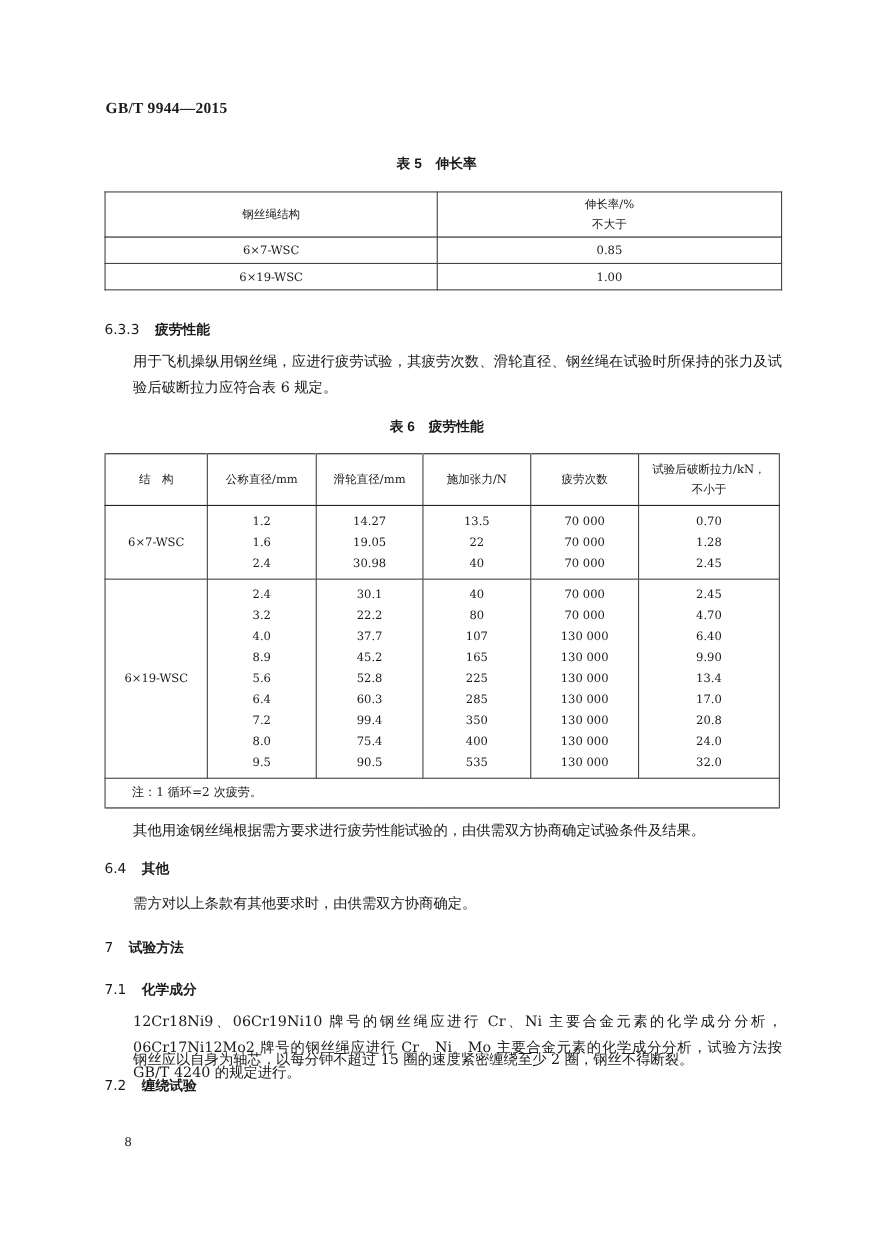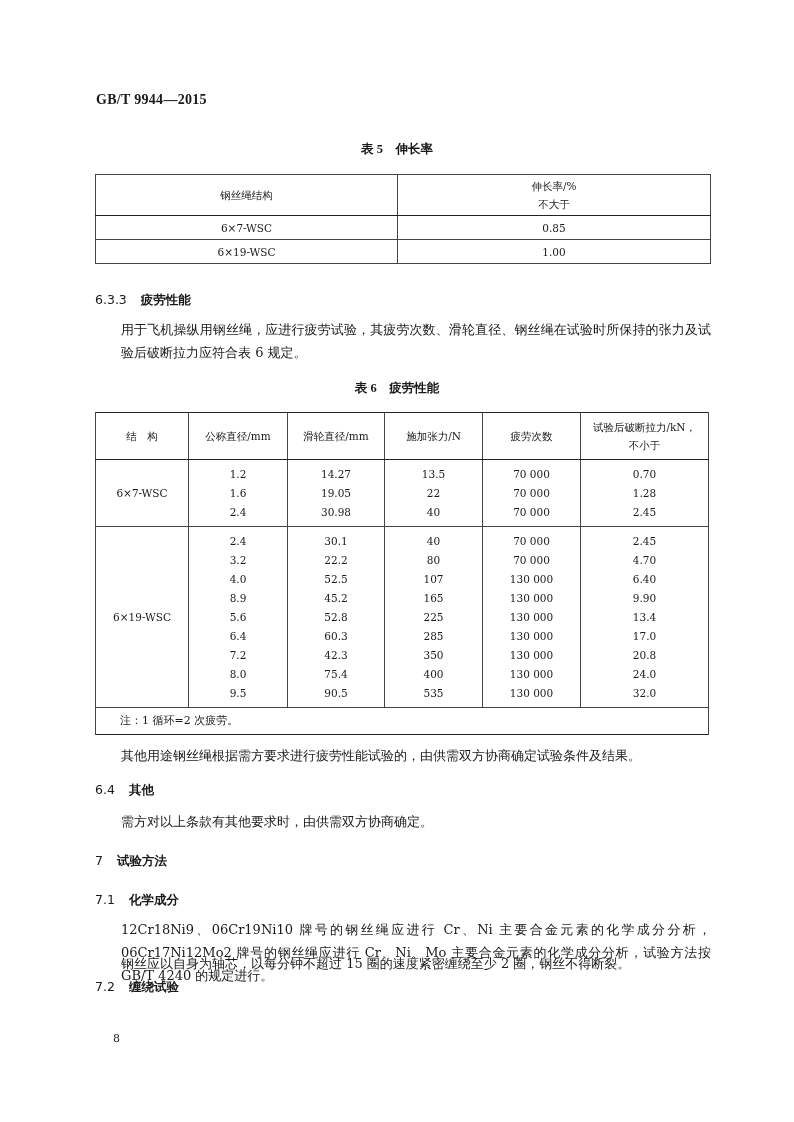--- a/index.html
+++ b/index.html
@@ -1,20 +1,20 @@
 <!DOCTYPE html>
 <html><head>
 <meta charset="utf-8">
 <style>
   html, body { margin: 0; padding: 0; background: #ffffff; }
   body { width: 794px; height: 1122px; position: relative; overflow: hidden;
          font-family: "DejaVu Serif", "Liberation Serif", serif; color: #1a1a1a; }
   .abs { position: absolute; }
   .header-code { left: 96px; top: 92px; font-family: "Liberation Serif", serif; font-weight: bold; font-size: 14px; letter-spacing: 0.3px; }
-  .table-caption { width: 794px; left: 0; text-align: center; font-family: Liberation Serif, serif; font-weight: bold; font-size: 12.5px; }
+  .table-caption { width: 794px; left: 0; text-align: center; font-family: Liberation Sans, sans-serif; font-weight: bold; font-size: 12.5px; }
   .section-head { left: 95px; font-family: "DejaVu Sans", sans-serif; font-weight: bold; font-size: 12.5px; }
   .section-head .num { display: inline-block; margin-right: 14px; font-weight: normal; }
   .para { left: 95px; width: 616px; font-size: 13px; line-height: 23px; text-align: justify; }
   .para .indent { padding-left: 26px; }
   table { border-collapse: collapse; font-size: 10.5px; }
   .t5 { position: absolute; left: 95px; top: 174px; width: 616px; border: 1.6px solid #222; }
   .t5 td { border: 1px solid #444; text-align: center; padding: 0; }
   .t5 .hdr td { height: 40px; line-height: 18px; border-bottom: 1.6px solid #222; }
   .t5 .row td { height: 23px; }
   .t6 { position: absolute; left: 95px; top: 412px; width: 614px; border: 1.6px solid #222; }
@@ -113,25 +113,25 @@
           <div>8.9</div>
           <div>5.6</div>
           <div>6.4</div>
           <div>7.2</div>
           <div>8.0</div>
           <div>9.5</div>
         </td>
         <td class="vals">
           <div>30.1</div>
           <div>22.2</div>
-          <div>52.5</div>
+          <div>37.7</div>
           <div>45.2</div>
           <div>52.8</div>
           <div>60.3</div>
-          <div>42.3</div>
+          <div>99.4</div>
           <div>75.4</div>
           <div>90.5</div>
         </td>
         <td class="vals">
           <div>40</div>
           <div>80</div>
           <div>107</div>
           <div>165</div>
           <div>225</div>
           <div>285</div>

